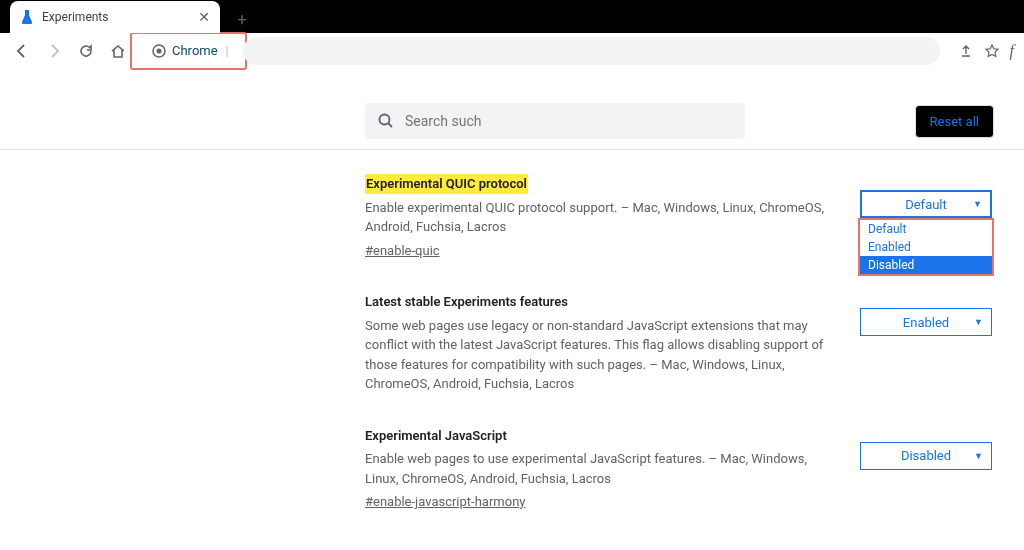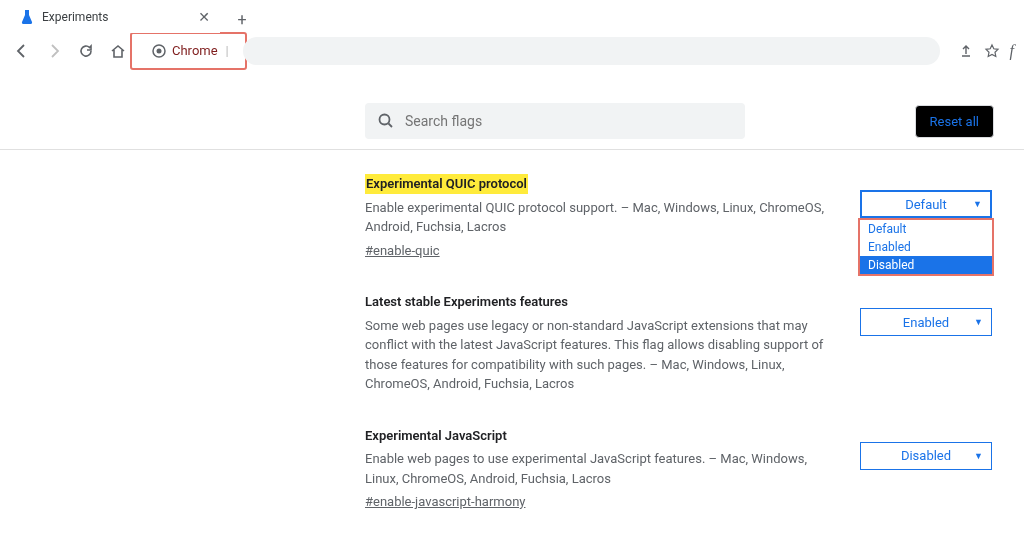--- a/index.html
+++ b/index.html
@@ -1,30 +1,30 @@
 <!DOCTYPE html>
 <html><head>
   <meta charset="utf-8">
   <style>
     * { margin: 0; padding: 0; box-sizing: border-box; font-family: -apple-system, BlinkMacSystemFont, "Segoe UI", Roboto, Arial, sans-serif; }
     body { width: 1024px; height: 550px; background: #e8eaed; overflow: hidden; }
     
-    .tab-bar { height: 33px; display: flex; align-items: flex-end; padding-left: 10px; background: #ffffff; }
+    .tab-bar { height: 33px; display: flex; align-items: flex-end; padding-left: 10px; background: #000000; }
     .tab { background: #fff; height: 32px; width: 210px; border-radius: 8px 8px 0 0; display: flex; align-items: center; padding: 0 10px; gap: 8px; font-size: 12px; color: #3c4043; position: relative; }
     .tab-icon { width: 14px; height: 14px; display: inline-flex; align-items: center; justify-content: center; }
     .tab-close { margin-left: auto; color: #5f6368; cursor: pointer; font-size: 14px; }
     .new-tab-btn { width: 28px; height: 28px; display: flex; align-items: center; justify-content: center; color: #5f6368; font-size: 16px; cursor: pointer; margin-left: 8px; }
     
     .toolbar { background: #fff; height: 36px; display: flex; align-items: center; padding: 0 10px; gap: 8px; border-bottom: 1px solid #fff; }
     .nav-btn { width: 24px; height: 24px; display: flex; align-items: center; justify-content: center; color: #5f6368; cursor: pointer; border-radius: 50%; }
     .nav-btn.disabled { color: #c0c0c0; }
     .address-wrap { flex: 1; display: flex; align-items: center; }
     .address-bar { height: 28px; background: #f1f3f4; border-radius: 14px; display: flex; align-items: center; padding: 0 14px; gap: 6px; color: #5f6368; font-size: 13px; flex: 1; }
     .url-highlight { border: 2px solid #e57368; padding: 3px 0px 3px 6px; border-radius: 3px; display: flex; align-items: center; gap: 6px; margin-left: -8px; }
-    .chrome-source { color: #7f1d1d; }
+    .chrome-source { color: #0c4a6e; }
     .url-divider { color: #bbb; margin: 0 2px; }
     .url-path { color: #5f6368; }
     .toolbar-right { display: flex; gap: 10px; align-items: center; color: #5f6368; margin-left: 10px; }
     
     .page { background: #fff; height: calc(100% - 69px); overflow: hidden; }
     .page-top-gap { height: 24px; border-bottom: 1px solid #fff; }
     .search-row { display: flex; align-items: center; padding: 10px 30px 10px 365px; border-bottom: 1px solid #e0e0e0; gap: 20px; }
     .search-box { flex: 0 0 380px; height: 36px; background: #f1f3f4; border-radius: 4px; display: flex; align-items: center; padding: 0 12px; gap: 10px; color: #757575; font-size: 14px; }
     .search-icon-wrap { color: #5f6368; }
     .reset-all { margin-left: auto; border: 1px solid #dadce0; border-radius: 4px; padding: 8px 14px; color: #1a73e8; font-size: 13px; cursor: pointer; background: #000000; }
@@ -117,21 +117,21 @@
 <div class="page">
   <div class="page-top-gap"></div>
   <div class="search-row">
     <div class="search-box">
       <span class="search-icon-wrap">
         <svg width="18" height="18" viewBox="0 0 18 18">
             <circle cx="7.5" cy="7.5" r="5" stroke="#5f6368" stroke-width="1.8" fill="none"></circle>
             <path d="M11.5 11.5L15 15" stroke="#5f6368" stroke-width="1.8"></path>
           </svg>
       </span>
-      <span>Search flags</span>
+      <span>Search such</span>
     </div>
     <button class="reset-all">Reset all</button>
   </div>
 
   <div class="flags-container">
 
     <div class="flag-item">
       <div class="flag-text">
         <div class="flag-title highlighted">Experimental QUIC protocol</div>
         <div>Enable experimental QUIC protocol support. – Mac, Windows, Linux, ChromeOS, Android, Fuchsia, Lacros</div>

